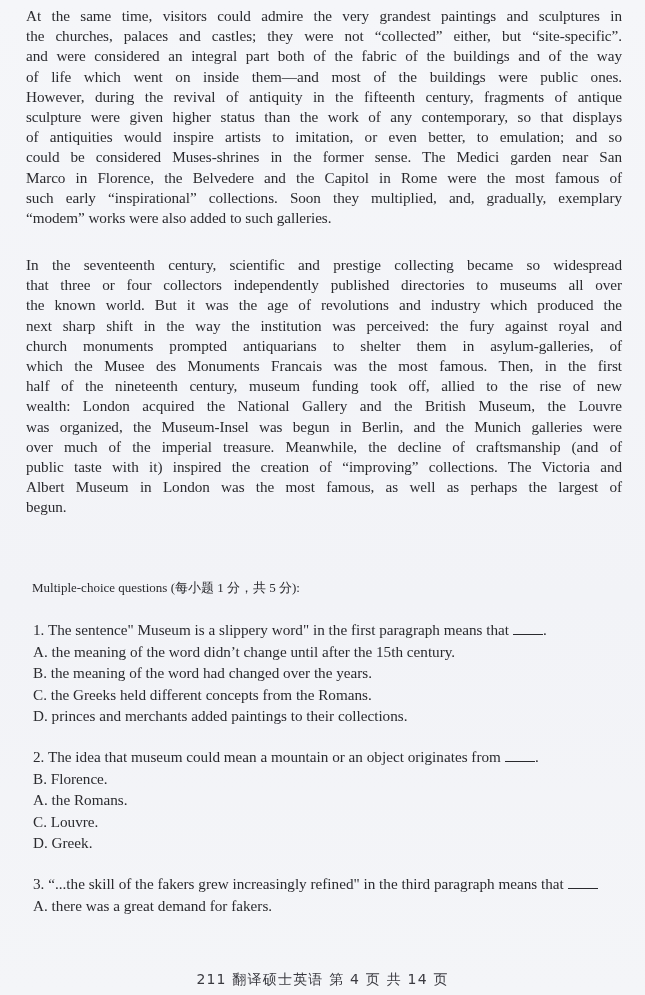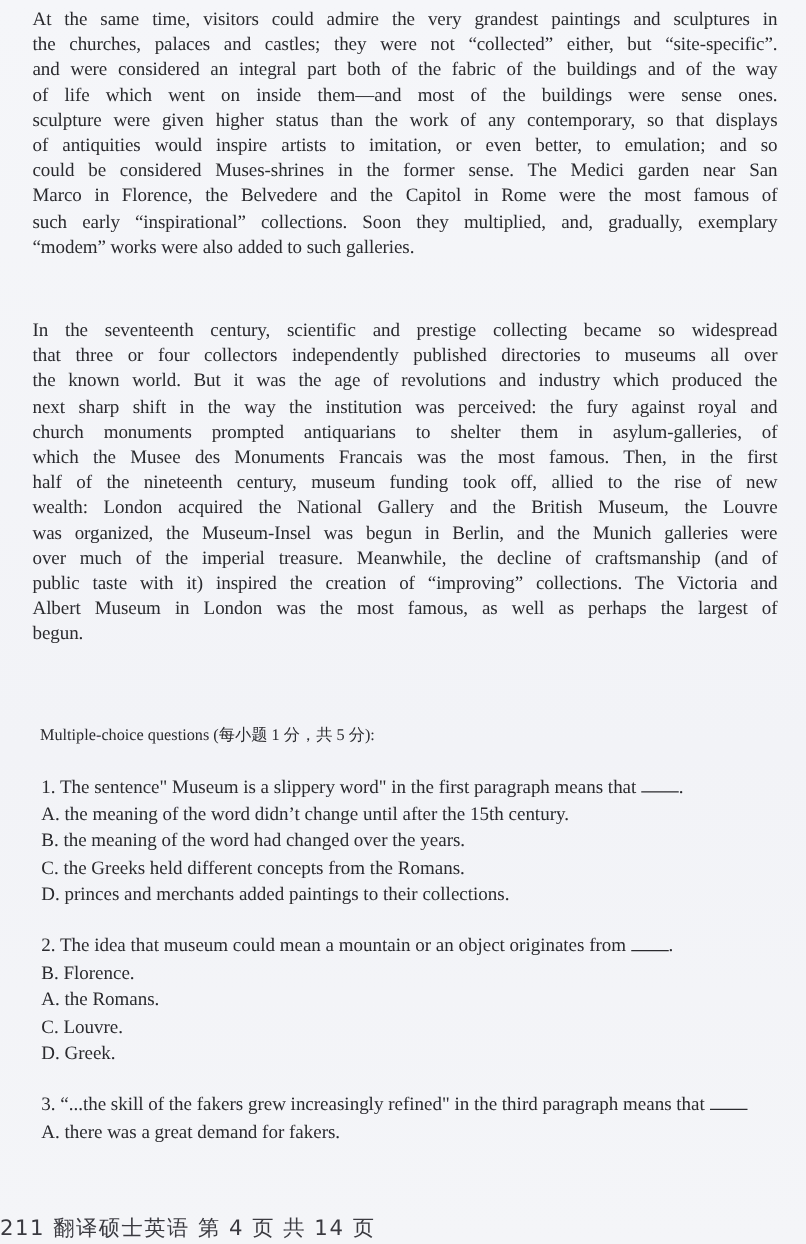--- a/index.html
+++ b/index.html
@@ -79,36 +79,38 @@
     }
     .option {
       display: block;
       white-space: nowrap;
     }
     .footer {
       position: absolute;
       left: 0;
       width: 645px;
       top: 971px;
-      font-size: 17px;
+      text-align: center;
+      font-size: 14px;
       letter-spacing: 1.2px;
       color: #3a3a40;
       font-family: "DejaVu Sans", sans-serif;
     }
   </style>
 </head>
 <body>
 
 <div class="page">
 
   <div class="para" id="para1">
     <span class="line">At the same time, visitors could admire the very grandest paintings and sculptures in</span>
     <span class="line">the churches, palaces and castles; they were not “collected” either, but “site-specific”.</span>
     <span class="line">and were considered an integral part both of the fabric of the buildings and of the way</span>
-    <span class="line">of life which went on inside them—and most of the buildings were sense ones.</span>
+    <span class="line">of life which went on inside them—and most of the buildings were public ones.</span>
+    <span class="line">However, during the revival of antiquity in the fifteenth century, fragments of antique</span>
     <span class="line">sculpture were given higher status than the work of any contemporary, so that displays</span>
     <span class="line">of antiquities would inspire artists to imitation, or even better, to emulation; and so</span>
     <span class="line">could be considered Muses-shrines in the former sense. The Medici garden near San</span>
     <span class="line">Marco in Florence, the Belvedere and the Capitol in Rome were the most famous of</span>
     <span class="line">such early “inspirational” collections. Soon they multiplied, and, gradually, exemplary</span>
     <span class="line last">“modem” works were also added to such galleries.</span>
   </div>
 
   <div class="para" id="para2">
     <span class="line">In the seventeenth century, scientific and prestige collecting became so widespread</span>

